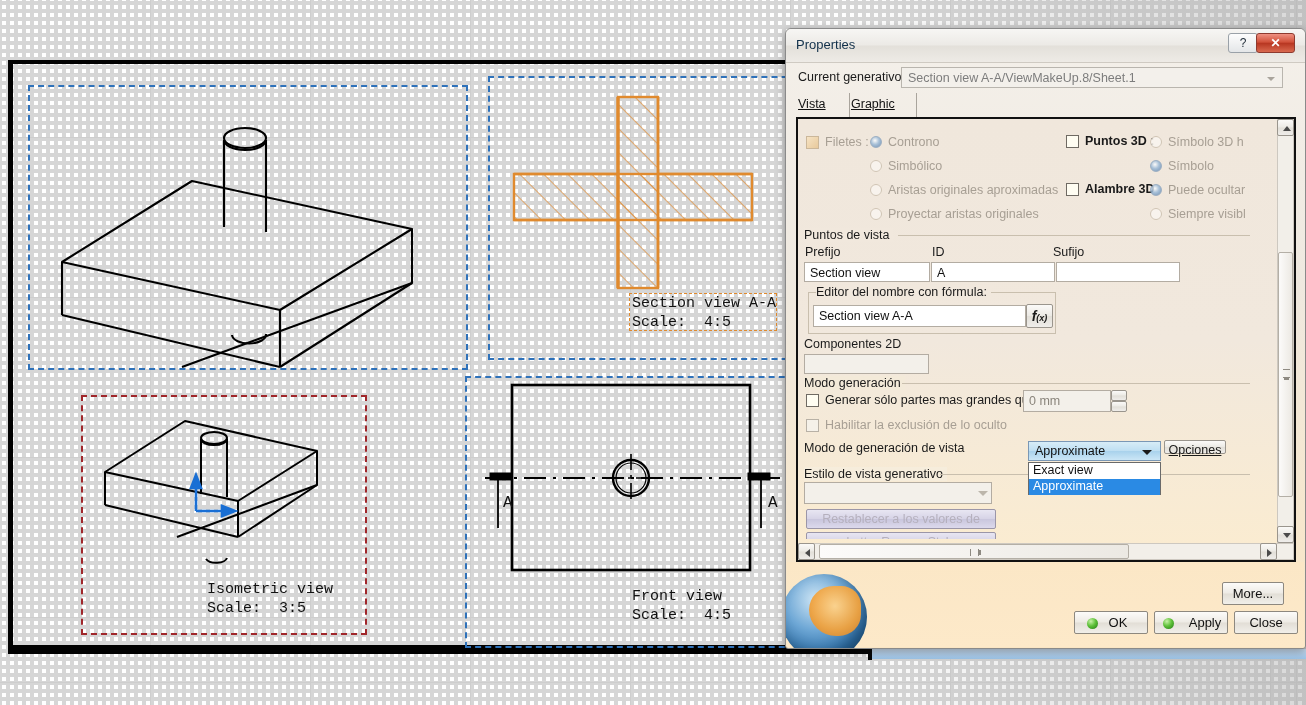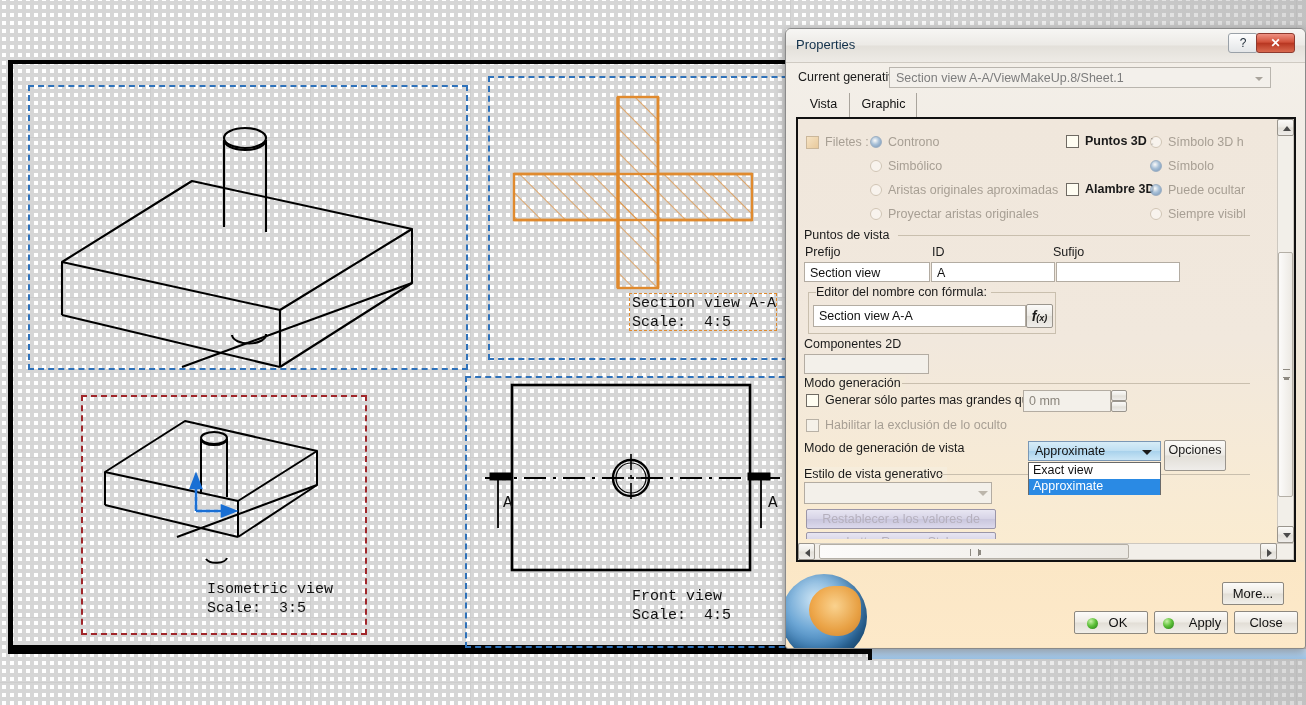--- a/index.html
+++ b/index.html
@@ -95,32 +95,32 @@
     background:linear-gradient(to bottom,#e8âa 0%,#c4402c 100%);
     background:linear-gradient(to bottom,#e4asd 0,#c4402c 100%);
     background:linear-gradient(to bottom,#ef9182 0%,#d1513a 45%,#b83722 52%,#d9694f 100%);
   }
 
   #dlgbody{position:absolute;left:0;top:33px;right:0;bottom:0;}
 
   #cursel-row{position:absolute;left:12px;top:38px;width:496px;height:22px;}
   #cursel-label{position:absolute;left:0;top:3px;font-size:12.5px;color:#1a1a1a;}
   #cursel-combo{
-    position:absolute;left:91px;top:0;width:382px;height:21px;box-sizing:border-box;
+    position:absolute;left:103px;top:0;width:382px;height:21px;box-sizing:border-box;
     border:1px solid #b9b5ae;background:#f3f0eb;
   }
   #cursel-text{position:absolute;left:6px;top:3px;font-size:12.5px;color:#7d7d7d;white-space:nowrap;}
   #cursel-arrow{position:absolute;right:7px;top:9px;width:0;height:0;
     border-left:4px solid transparent;border-right:4px solid transparent;border-top:4px solid #a9a49c;}
 
   
   #tabs{position:absolute;left:12px;top:64px;width:496px;height:24px;}
   .tab{
     position:absolute;top:0;height:24px;box-sizing:border-box;
-    font-size:12.5px;color:#111;line-height:22px;text-align:center;
+    font-size:12.5px;color:#111;line-height:22px;text-align:left;text-decoration:underline;
   }
   .tab.active{border-right:1px solid #a9a49c;}
   .tab.inactive{border-right:1px solid #a9a49c;}
 
   
   #panel{
     position:absolute;left:10px;top:88px;width:500px;height:445px;
     box-sizing:border-box;border:2px solid #111;
     background:linear-gradient(to bottom,#f0e7dc 0%,#f1e8dd 50%,#fbecd0 100%);
     overflow:hidden;
@@ -468,21 +468,21 @@
     </div>
     <div class="btn gray" style="right:17px;bottom:0;width:17px;height:17px;">
       <div class="sb-arrow" style="left:6px;top:5px;border-top:4px solid transparent;border-bottom:4px solid transparent;border-left:5px solid #4a4a4a;"></div>
     </div>
   </div>
 
   <div id="genmode-combo" style="left:242px;top:412px;">
     <div id="genmode-text">Approximate</div>
     <div id="genmode-arrow"></div>
   </div>
-  <div class="btn gray" style="left:378px;top:411px;width:62px;height:31px;line-height:19px;">
+  <div class="btn gray" style="left:378px;top:411px;width:62px;height:14px;line-height:19px;text-decoration:underline;">
     <span>Opciones</span>
   </div>
   <div id="genmode-list" style="left:242px;top:433px;">
     <div class="opt" style="top:0;">Exact view</div>
     <div class="opt sel" style="top:16px;">Approximate</div>
   </div>
 
   <div class="dbtn" style="left:436px;top:553px;width:62px;">
     <span>More...</span>
   </div>

